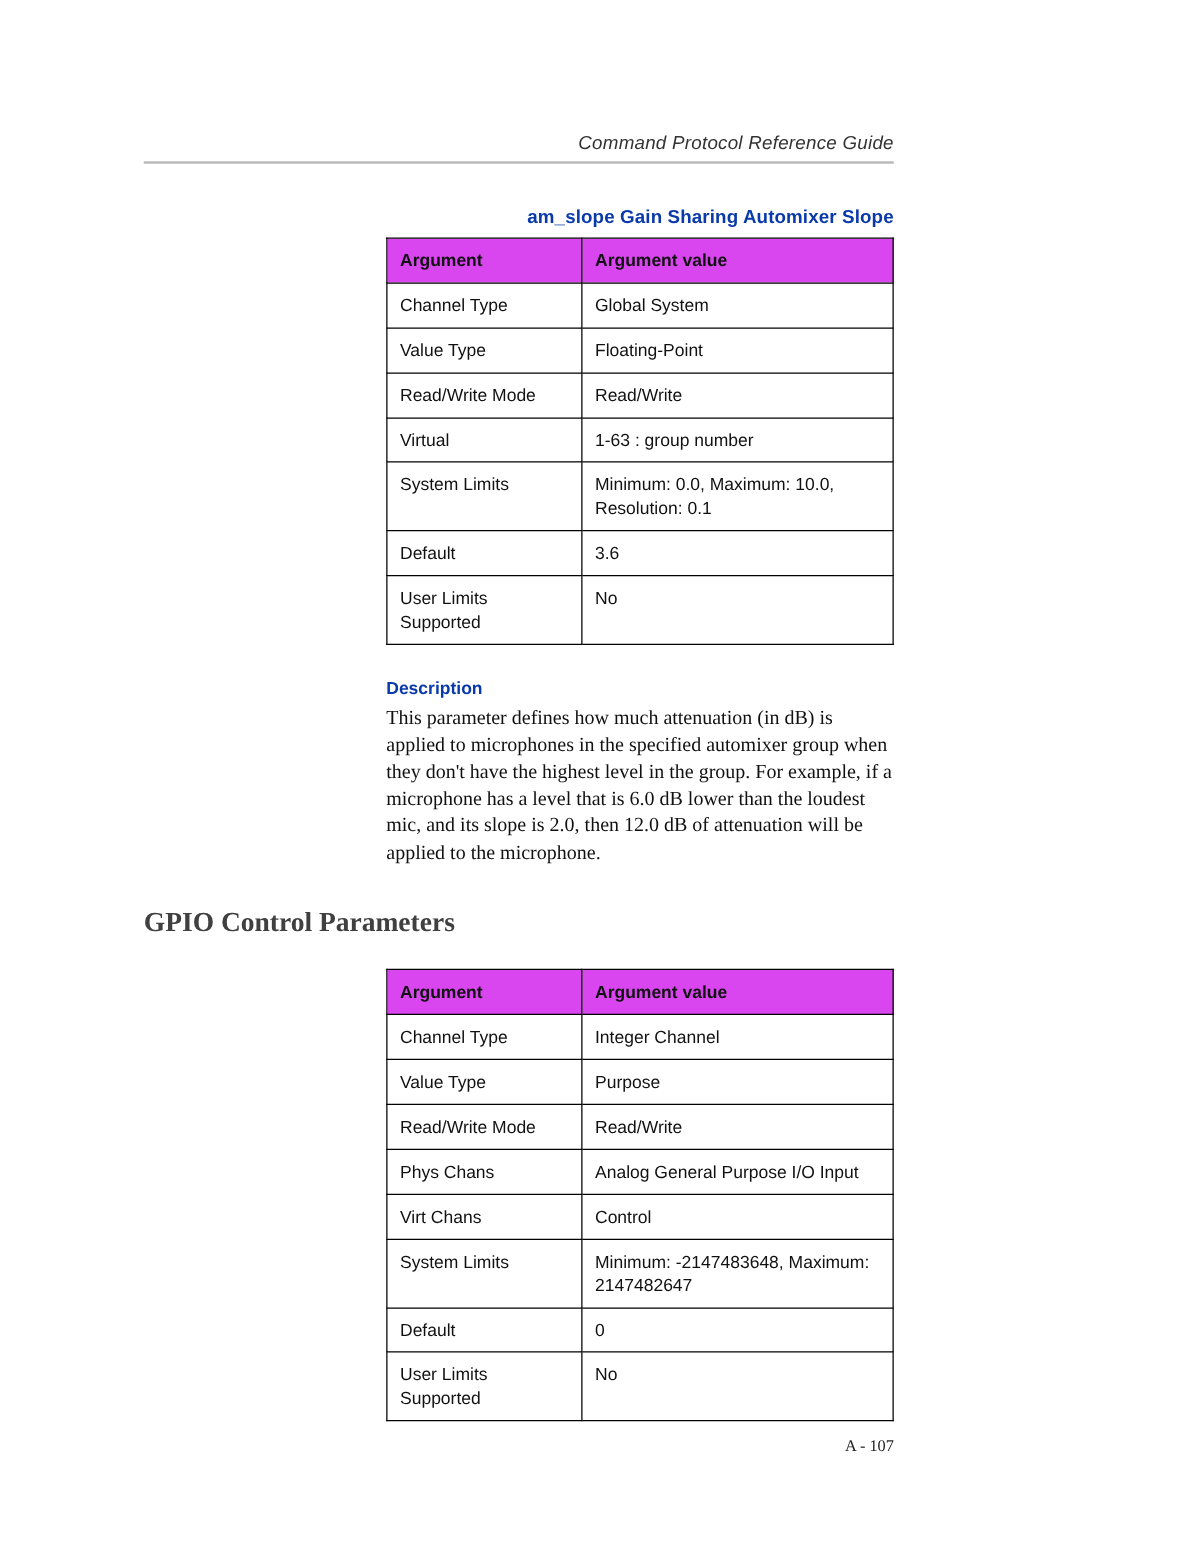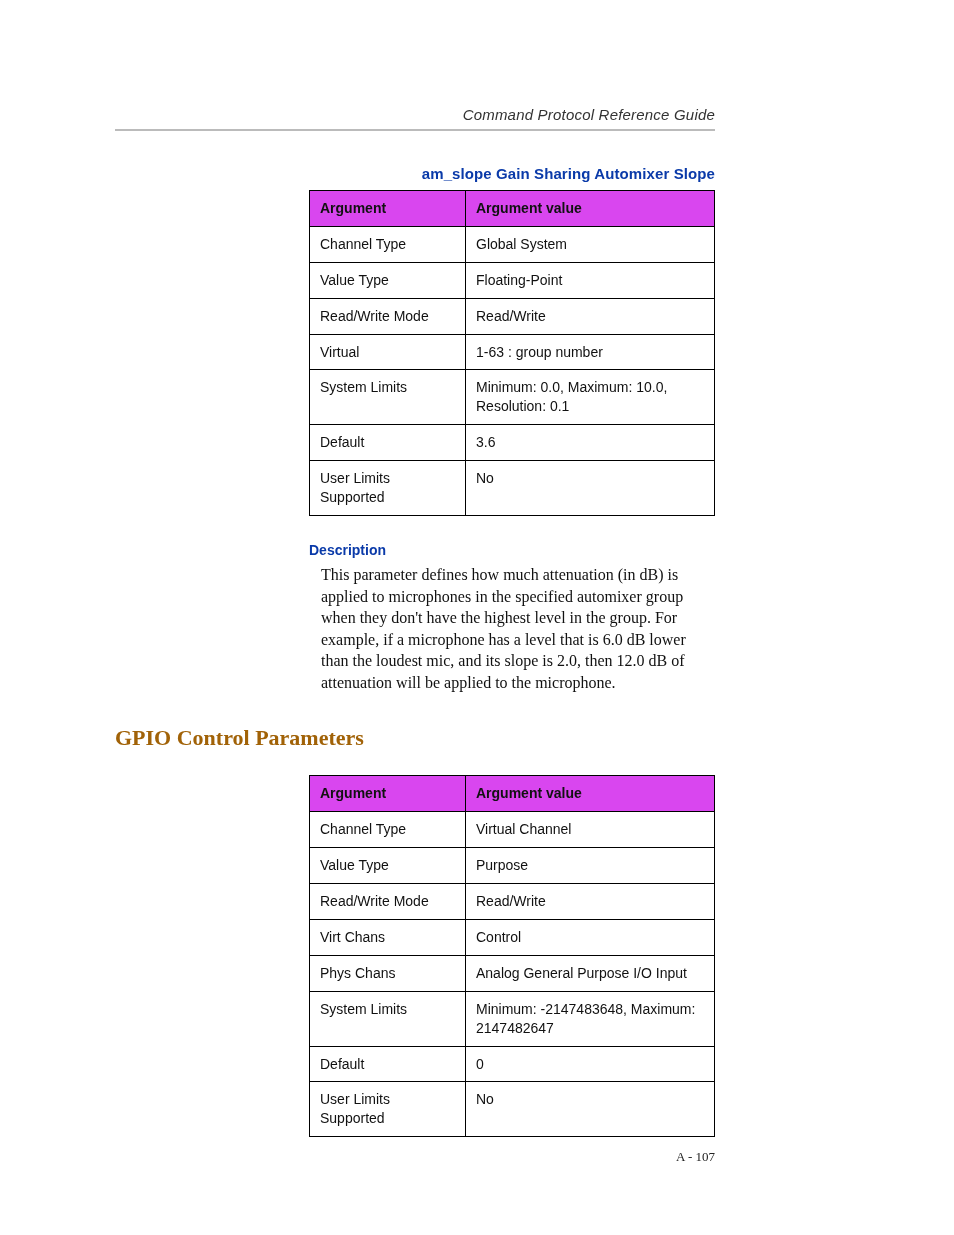--- a/index.html
+++ b/index.html
@@ -68,27 +68,27 @@
     font-family: Liberation Sans, sans-serif;
     font-weight: 700;
     font-size: 14px;
     color: #0a3aa9;
     margin: 26px 0 6px 0;
   }
   .body-text {
     font-family: "Palatino Linotype", Palatino, Georgia, "Times New Roman", serif;
     font-size: 16px;
     line-height: 1.35;
-    margin: 0 0 14px 12px;
+    margin: 0 0 14px 0;
   }
   .section-heading {
     font-family: "Palatino Linotype", Palatino, Georgia, "Times New Roman", serif;
     font-weight: 700;
     font-size: 22px;
-    color: #a16207;
+    color: #404040;
     margin: 32px 0 24px 0;
   }
   .footer-pageno {
     position: absolute;
     bottom: 70px;
     right: 115px;
     font-family: Liberation Serif, serif;
     font-size: 13px;
     color: #222;
   }
@@ -154,37 +154,37 @@
     <table class="param-table">
       <thead>
         <tr>
           <th class="col-label">Argument</th>
           <th>Argument value</th>
         </tr>
       </thead>
       <tbody>
         <tr>
           <td class="col-label">Channel Type</td>
-          <td>Virtual Channel</td>
+          <td>Integer Channel</td>
         </tr>
         <tr>
           <td class="col-label">Value Type</td>
           <td>Purpose</td>
         </tr>
         <tr>
           <td class="col-label">Read/Write Mode</td>
           <td>Read/Write</td>
         </tr>
         <tr>
+          <td class="col-label">Phys Chans</td>
+          <td>Analog General Purpose I/O Input</td>
+        </tr>
+        <tr>
           <td class="col-label">Virt Chans</td>
           <td>Control</td>
-        </tr>
-        <tr>
-          <td class="col-label">Phys Chans</td>
-          <td>Analog General Purpose I/O Input</td>
         </tr>
         <tr>
           <td class="col-label">System Limits</td>
           <td>Minimum: -2147483648, Maximum: 2147482647</td>
         </tr>
         <tr>
           <td class="col-label">Default</td>
           <td>0</td>
         </tr>
         <tr>

